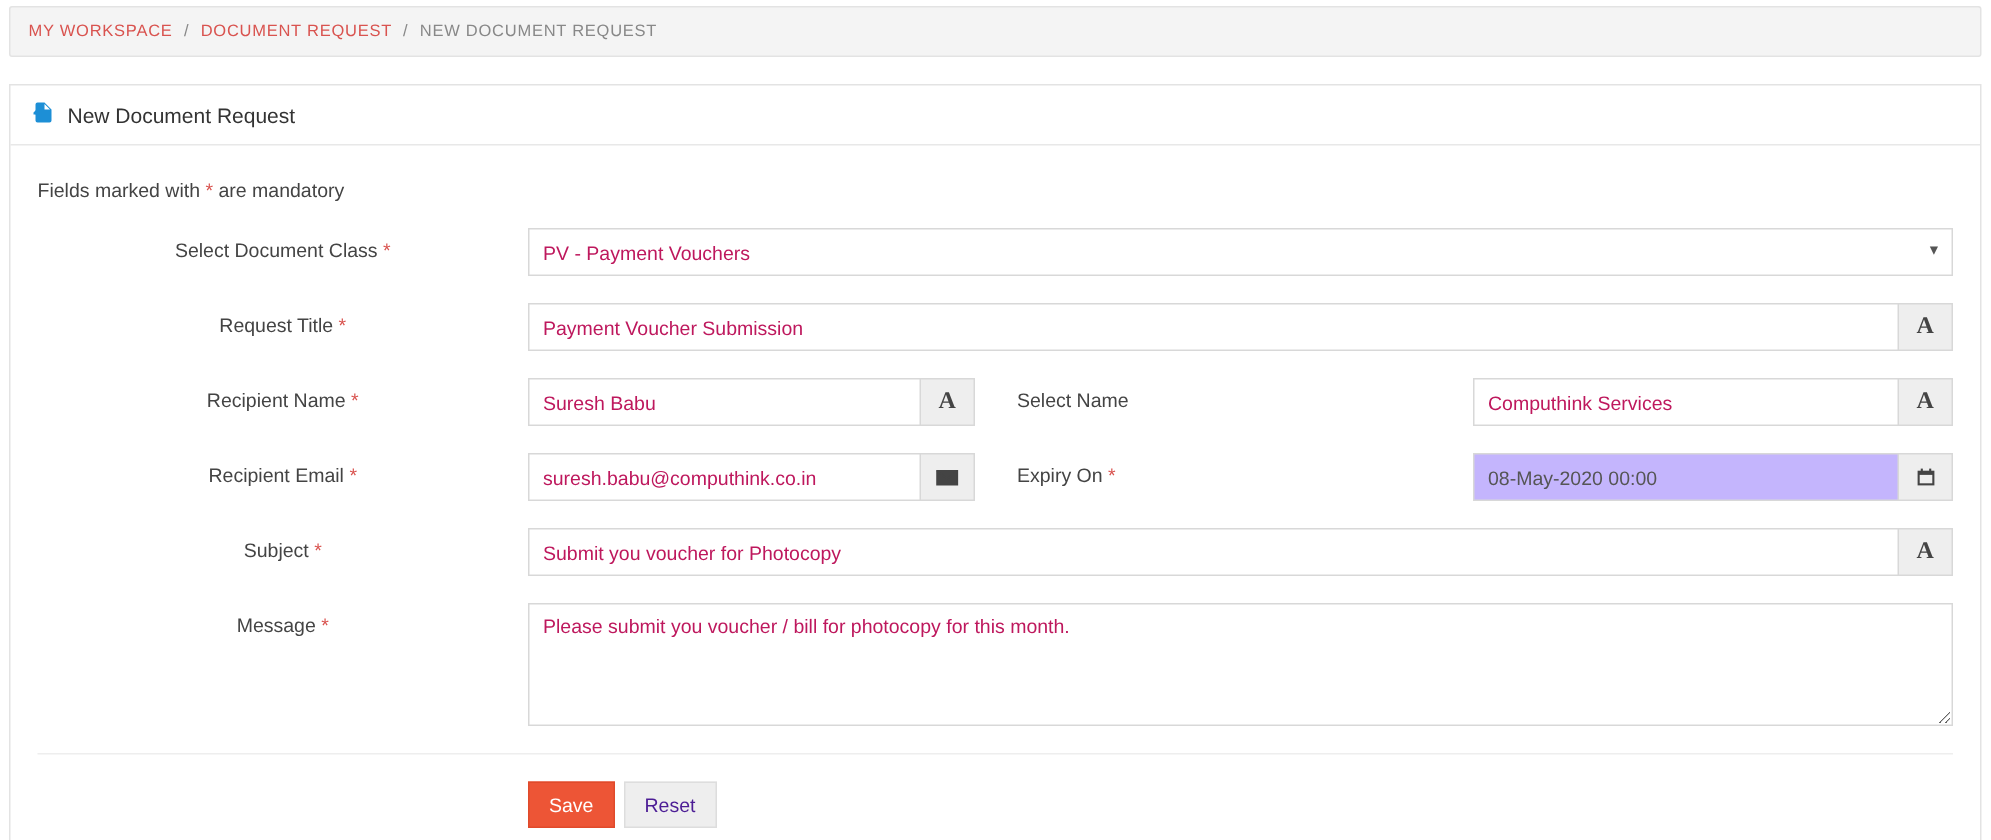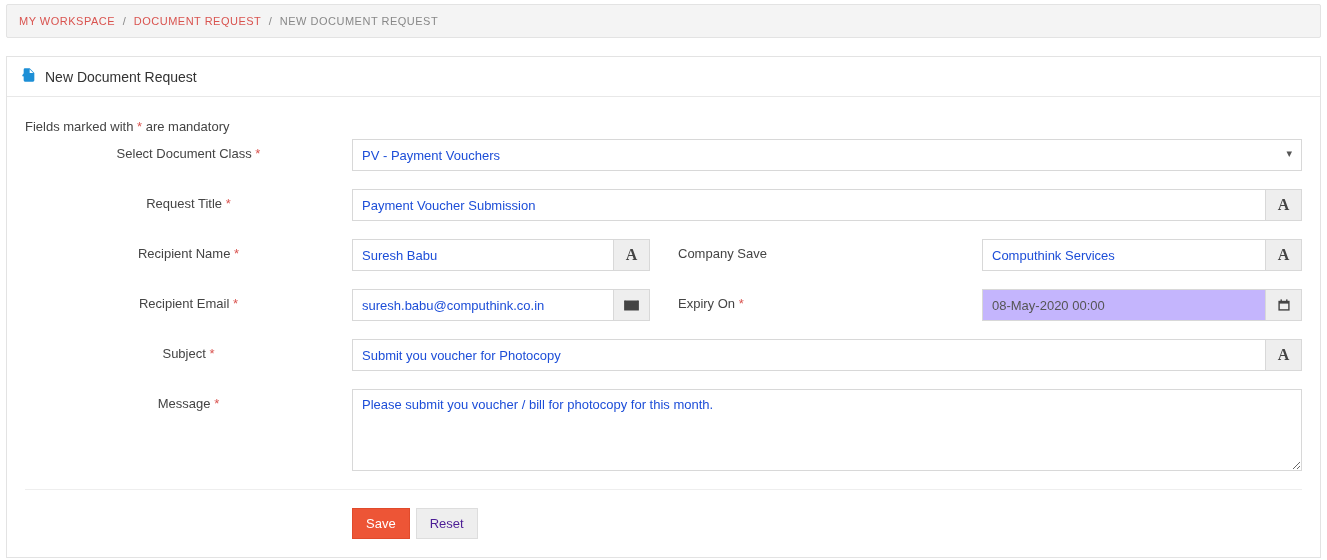--- a/index.html
+++ b/index.html
@@ -47,21 +47,21 @@
     color: #333;
     font-size: 14px;
   }
   .panel-header svg { flex-shrink: 0; }
   .panel-body {
     padding: 22px 18px 18px 18px;
   }
   .mandatory-note {
     font-size: 13px;
     color: #444;
-    margin-bottom: 5px;
+    margin-bottom: 18px;
   }
   .asterisk { color: #d9534f; }
   .form-row {
     display: flex;
     align-items: flex-start;
     margin-bottom: 18px;
     gap: 0;
   }
   .label-col {
     width: 327px;
@@ -74,21 +74,21 @@
   .field-col {
     flex: 1;
     display: flex;
     gap: 30px;
   }
   input[type="text"], select, textarea {
     width: 100%;
     border: 1px solid #d8d8d8;
     padding: 7px 9px;
     font-size: 13px;
-    color: #1d4ed8;
+    color: #be185d;
     font-family: inherit;
     background: #fff;
     border-radius: 0;
     outline: none;
     height: 32px;
   }
   textarea { height: 82px; resize: both; }
   select {
     appearance: none;
     -webkit-appearance: none;
@@ -224,21 +224,21 @@
       </div>
       <div class="field-col">
         <div class="two-col">
           <div class="left-half">
             <div class="input-addon">
               <input type="text" value="Suresh Babu" style="">
               <div class="addon-btn">A</div>
             </div>
           </div>
           <div class="right-label">
-            <span>Company Save</span>
+            <span>Select Name</span>
           </div>
           <div class="right-half">
             <div class="input-addon">
               <input type="text" value="Computhink Services" style="">
               <div class="addon-btn">A</div>
             </div>
           </div>
         </div>
       </div>
     </div>

